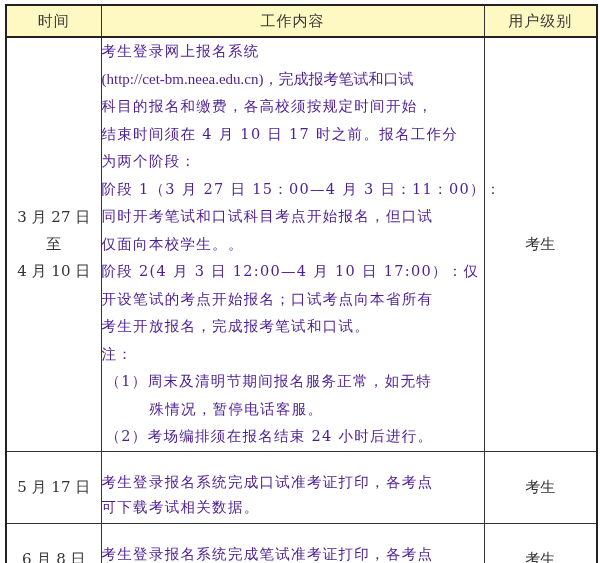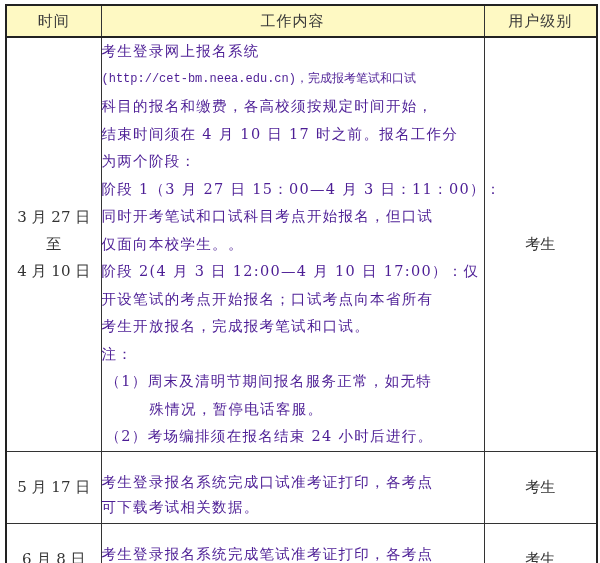--- a/index.html
+++ b/index.html
@@ -19,21 +19,21 @@
     border-bottom: 2px solid #222222;
   }
   col.c-time { width: 95px; }
   col.c-content { width: 383px; }
   col.c-level { width: 113px; }
   td.time { text-align: center; font-size: 15px; line-height: 27px; }
   td.level { text-align: center; font-size: 15px; margin-left: 22px; }
   td.content { font-size: 14.5px; line-height: 27.5px; padding: 4px 8px 2px 10px;
                letter-spacing: 1.3px; text-align: justify; color: #4c1d95; }
   td.content .line { display: block; white-space: nowrap; }
-  td.content .url { font-family: Liberation Mono, monospace; letter-spacing: 0; font-size: 12px; }
+  td.content .url { font-family: Liberation Serif, serif; letter-spacing: 0; font-size: 15px; }
   td.content .note-item { display: block; padding-left: 4px; }
   td.content .note-cont { display: block; padding-left: 48px; }
   tr.row-short td { height: 53px; }
   tr.row-short td.content { line-height: 25px; padding-top: 17px; padding-bottom: 1px; }
 </style>
 </head>
 <body>
 
 <table class="schedule">
   <colgroup>

